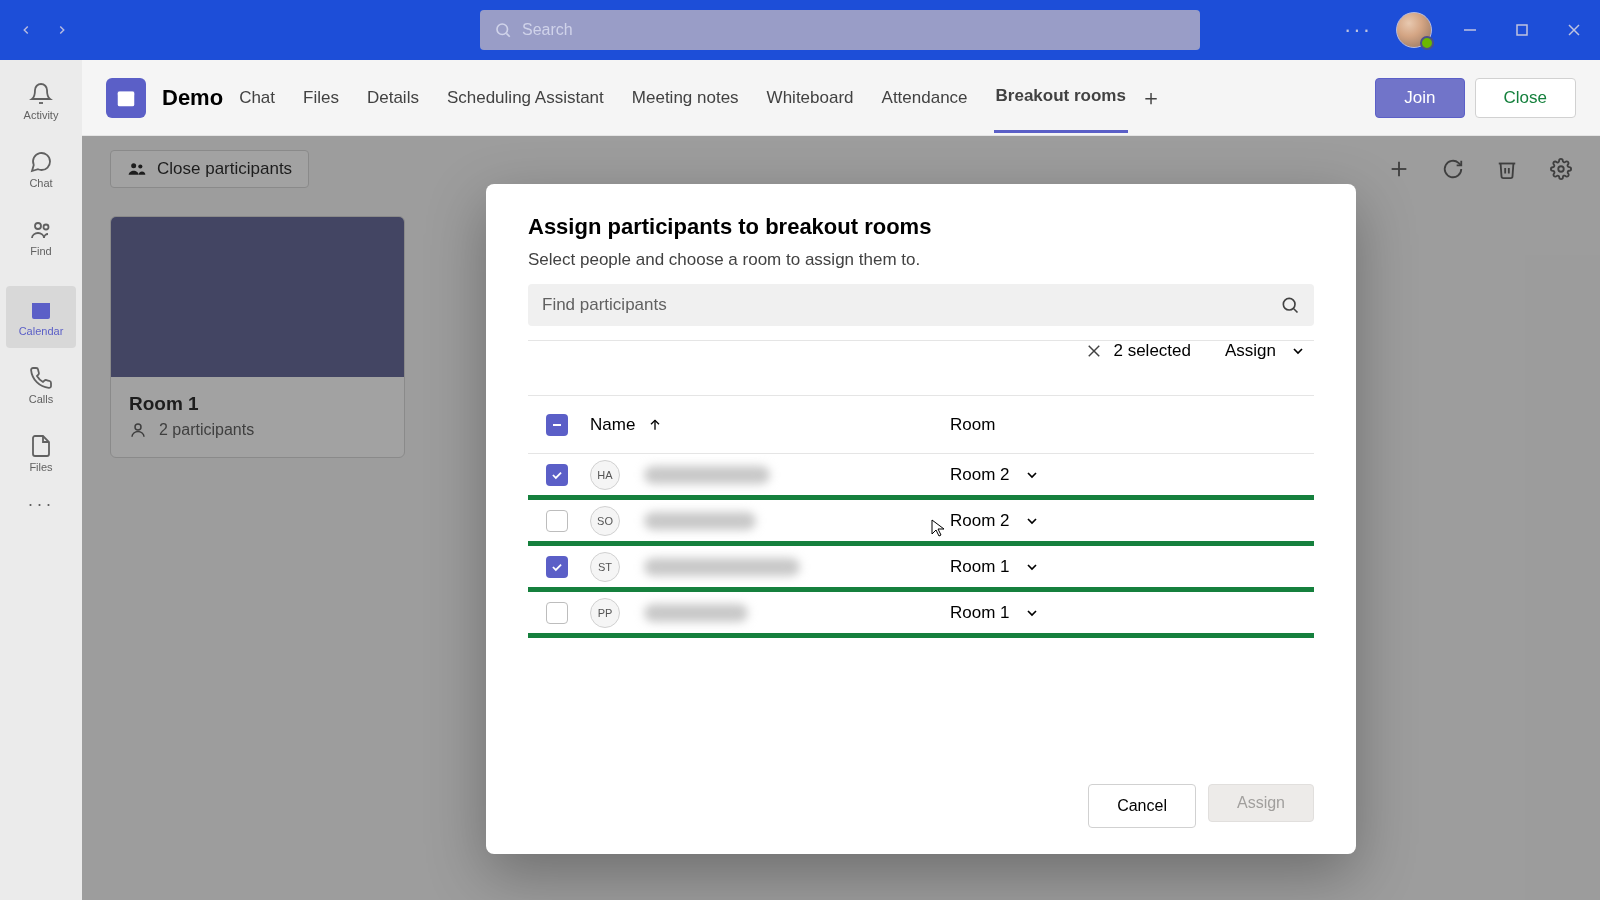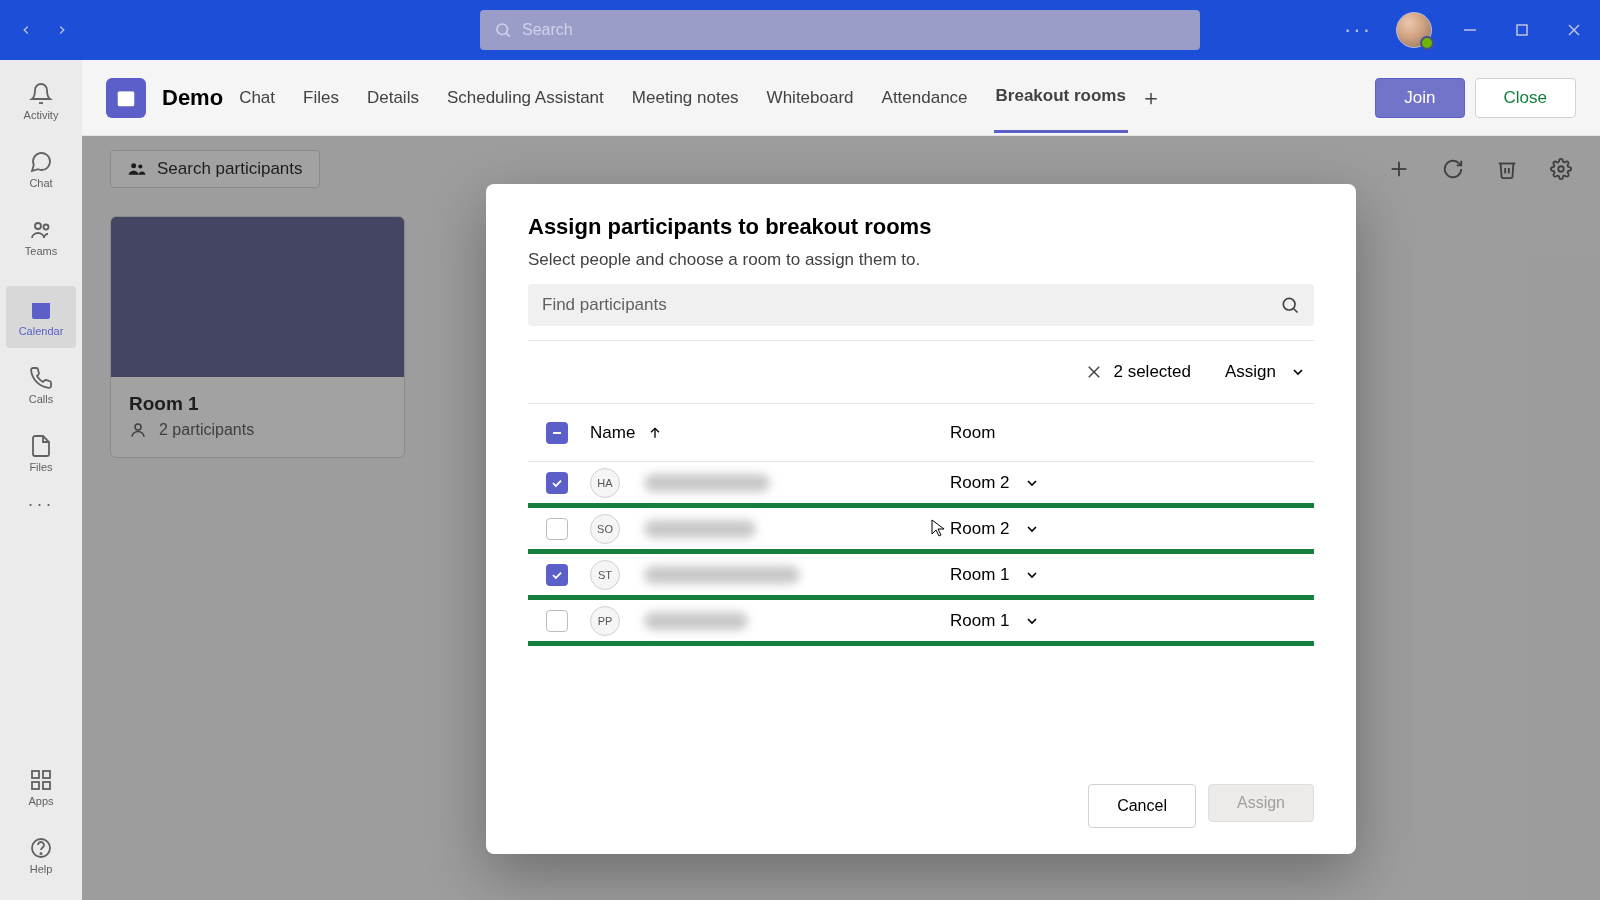--- a/index.html
+++ b/index.html
@@ -53,21 +53,21 @@
 .room-name { padding: 16px 18px 6px; font-size: 19px; font-weight: 700; }
 .room-parts { padding: 0 18px 18px; display: flex; align-items: center; gap: 12px; color: #424242; font-size: 16px; }
 
 
 .modal { position: absolute; left: 404px; top: 48px; width: 870px; height: 670px; background: #fff; border-radius: 8px; box-shadow: 0 20px 60px rgba(0,0,0,0.3); z-index: 10; display: flex; flex-direction: column; padding: 30px 42px 26px; }
 .modal h2 { font-size: 22px; font-weight: 700; margin-bottom: 10px; }
 .modal .subtitle { font-size: 17px; color: #424242; margin-bottom: 14px; }
 .find-box { background: #f0f0f0; border-radius: 4px; height: 42px; display: flex; align-items: center; padding: 0 14px; color: #616161; font-size: 17px; margin-bottom: 14px; }
 .find-box svg { margin-left: auto; }
 
-.sel-row { border-top: 1px solid #e5e5e5; border-bottom: 1px solid #e5e5e5; height: 64px; display: flex; align-items: center; padding-right: 8px; }
+.sel-row { border-top: 1px solid #e5e5e5; border-bottom: 1px solid #e5e5e5; height: 56px; display: flex; align-items: flex-start; padding-right: 8px; }
 .sel-info { margin-left: auto; display: flex; align-items: center; gap: 10px; font-size: 17px; }
 .sel-info .clear { cursor: pointer; }
 .assign-dd { margin-left: 24px; display: flex; align-items: center; gap: 14px; font-size: 17px; cursor: pointer; }
 
 .tbl-head { height: 58px; display: flex; align-items: center; border-bottom: 1px solid #e5e5e5; font-size: 17px; }
 .col-chk { width: 62px; padding-left: 18px; }
 .col-name { width: 360px; display: flex; align-items: center; gap: 12px; }
 .col-room { flex: 1; }
 
 .check { width: 22px; height: 22px; border-radius: 4px; display: flex; align-items: center; justify-content: center; cursor: pointer; }
@@ -148,21 +148,21 @@
       </svg>
     <span>Chat</span>
   </div>
   <div class="rail-item">
     <svg viewBox="0 0 24 24" fill="none" stroke="currentColor" stroke-width="1.8">
         <circle cx="9" cy="8" r="3"></circle>
         <circle cx="17" cy="9" r="2.5"></circle>
         <path d="M3 20c0-3 3-5 6-5s6 2 6 5"></path>
         <path d="M15 20c0-2.5 2-4 4-4"></path>
       </svg>
-    <span>Teams</span>
+    <span>Find</span>
   </div>
   <div class="rail-item active">
     <svg viewBox="0 0 24 24" fill="currentColor">
         <rect x="3" y="5" width="18" height="16" rx="2"></rect>
         <rect x="3" y="5" width="18" height="4" fill="#5b5fc7"></rect>
       </svg>
     <span>Calendar</span>
   </div>
   <div class="rail-item">
     <svg viewBox="0 0 24 24" fill="none" stroke="currentColor" stroke-width="1.8">
@@ -171,39 +171,20 @@
     <span>Calls</span>
   </div>
   <div class="rail-item">
     <svg viewBox="0 0 24 24" fill="none" stroke="currentColor" stroke-width="1.8">
         <path d="M14 2H6a2 2 0 0 0-2 2v16a2 2 0 0 0 2 2h12a2 2 0 0 0 2-2V8z"></path>
         <polyline points="14 2 14 8 20 8"></polyline>
       </svg>
     <span>Files</span>
   </div>
   <div class="rail-more">···</div>
-  <div class="rail-bottom">
-    <div class="rail-item">
-      <svg viewBox="0 0 24 24" fill="none" stroke="currentColor" stroke-width="1.8">
-          <rect x="3" y="3" width="7" height="7"></rect>
-          <rect x="14" y="3" width="7" height="7"></rect>
-          <rect x="3" y="14" width="7" height="7"></rect>
-          <rect x="14" y="14" width="7" height="7"></rect>
-        </svg>
-      <span>Apps</span>
-    </div>
-    <div class="rail-item">
-      <svg viewBox="0 0 24 24" fill="none" stroke="currentColor" stroke-width="1.8">
-          <circle cx="12" cy="12" r="9"></circle>
-          <path d="M9 9a3 3 0 1 1 4.5 2.6C12.5 12.5 12 13 12 14"></path>
-          <circle cx="12" cy="17.5" r="0.6" fill="currentColor"></circle>
-        </svg>
-      <span>Help</span>
-    </div>
-  </div>
 </div>
 
 <div class="main">
   <div class="header">
     <div class="cal-icon">
       <svg width="22" height="22" viewBox="0 0 24 24" fill="#fff">
           <rect x="3" y="5" width="18" height="16" rx="2"></rect>
           <rect x="3" y="5" width="18" height="4" fill="#fff" opacity="0.5"></rect>
         </svg>
     </div>
@@ -227,21 +208,21 @@
 
   <div class="content">
     <div class="toolbar-row">
       <div class="assign-btn">
         <svg width="20" height="20" viewBox="0 0 24 24" fill="currentColor">
             <circle cx="8" cy="8" r="3"></circle>
             <circle cx="16" cy="9" r="2.5"></circle>
             <path d="M2 19c0-3 3-5 6-5s6 2 6 5z"></path>
             <path d="M14 19c0-2 1.5-4 4-4s4 2 4 4z"></path>
           </svg>
-        <span>Search participants</span>
+        <span>Close participants</span>
       </div>
       <div class="toolbar-icons">
         <svg width="22" height="22" viewBox="0 0 24 24" fill="none" stroke="currentColor" stroke-width="2">
             <line x1="12" y1="4" x2="12" y2="20"></line>
             <line x1="4" y1="12" x2="20" y2="12"></line>
           </svg>
         <svg width="22" height="22" viewBox="0 0 24 24" fill="none" stroke="currentColor" stroke-width="2">
             <path d="M21 12a9 9 0 1 1-3-6.7L21 8"></path>
             <polyline points="21 3 21 8 16 8"></polyline>
           </svg>

